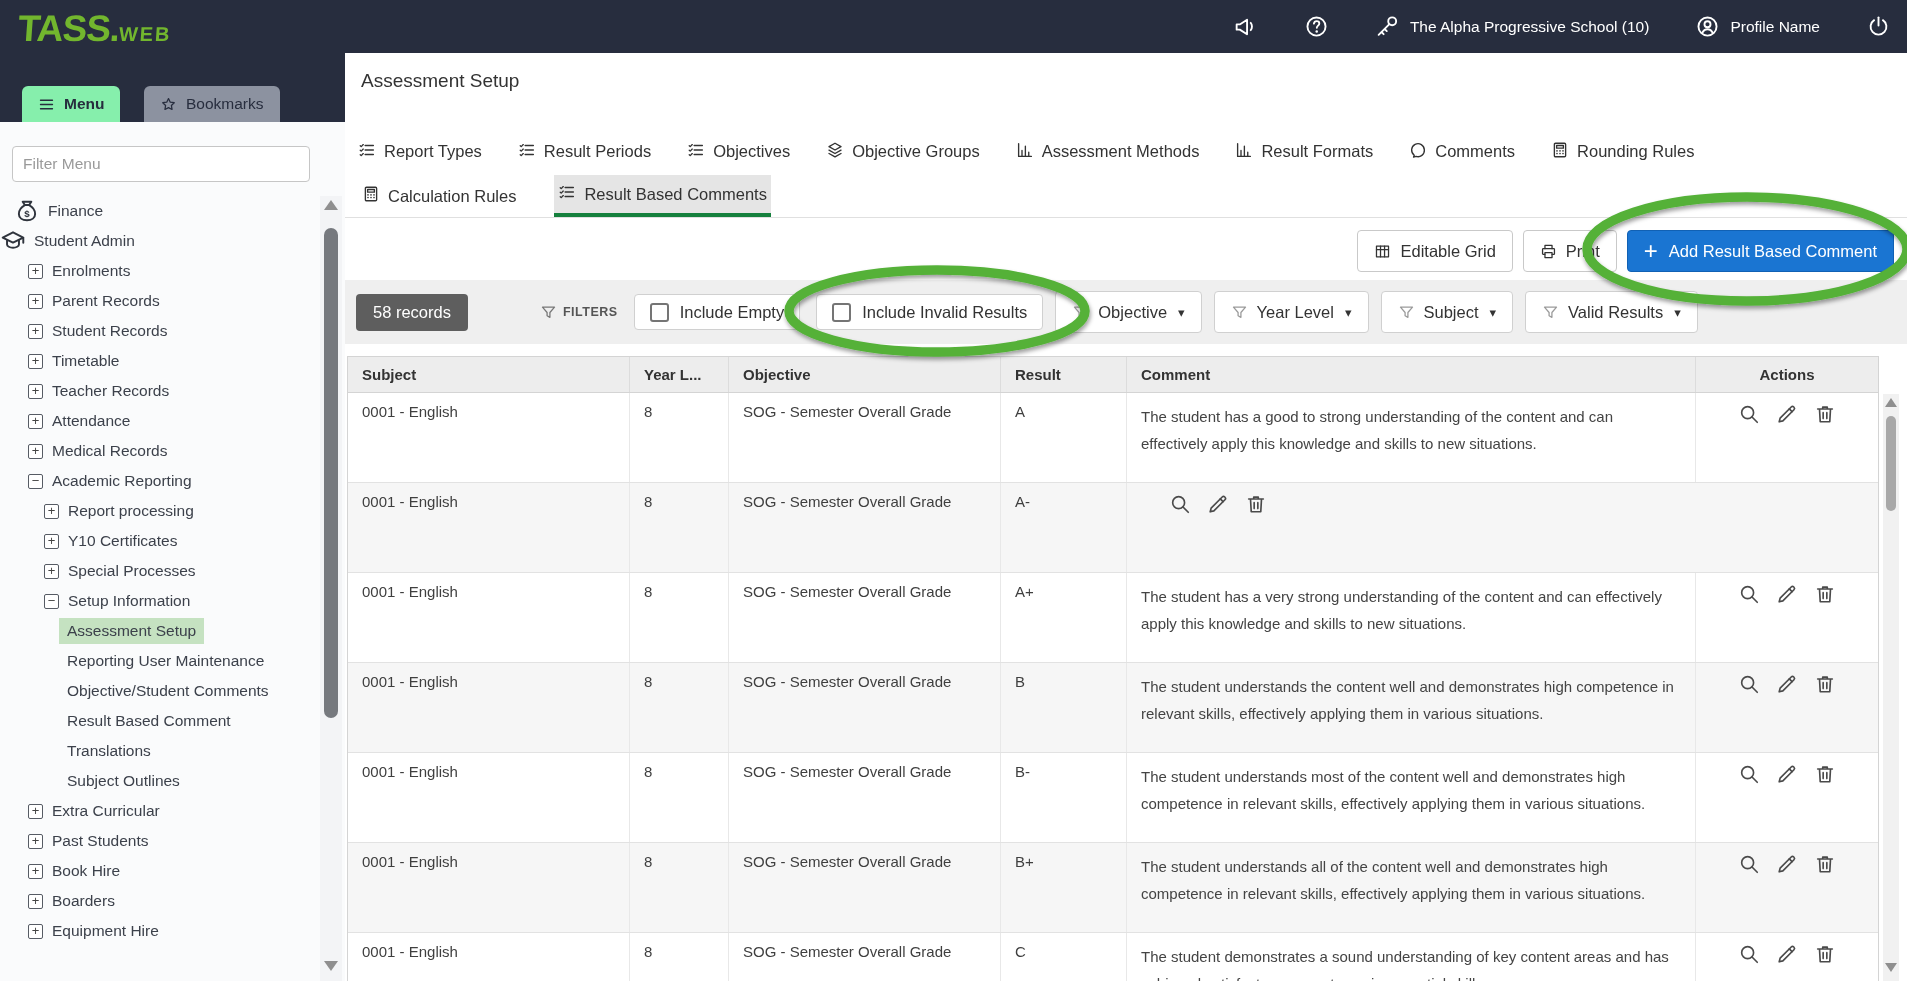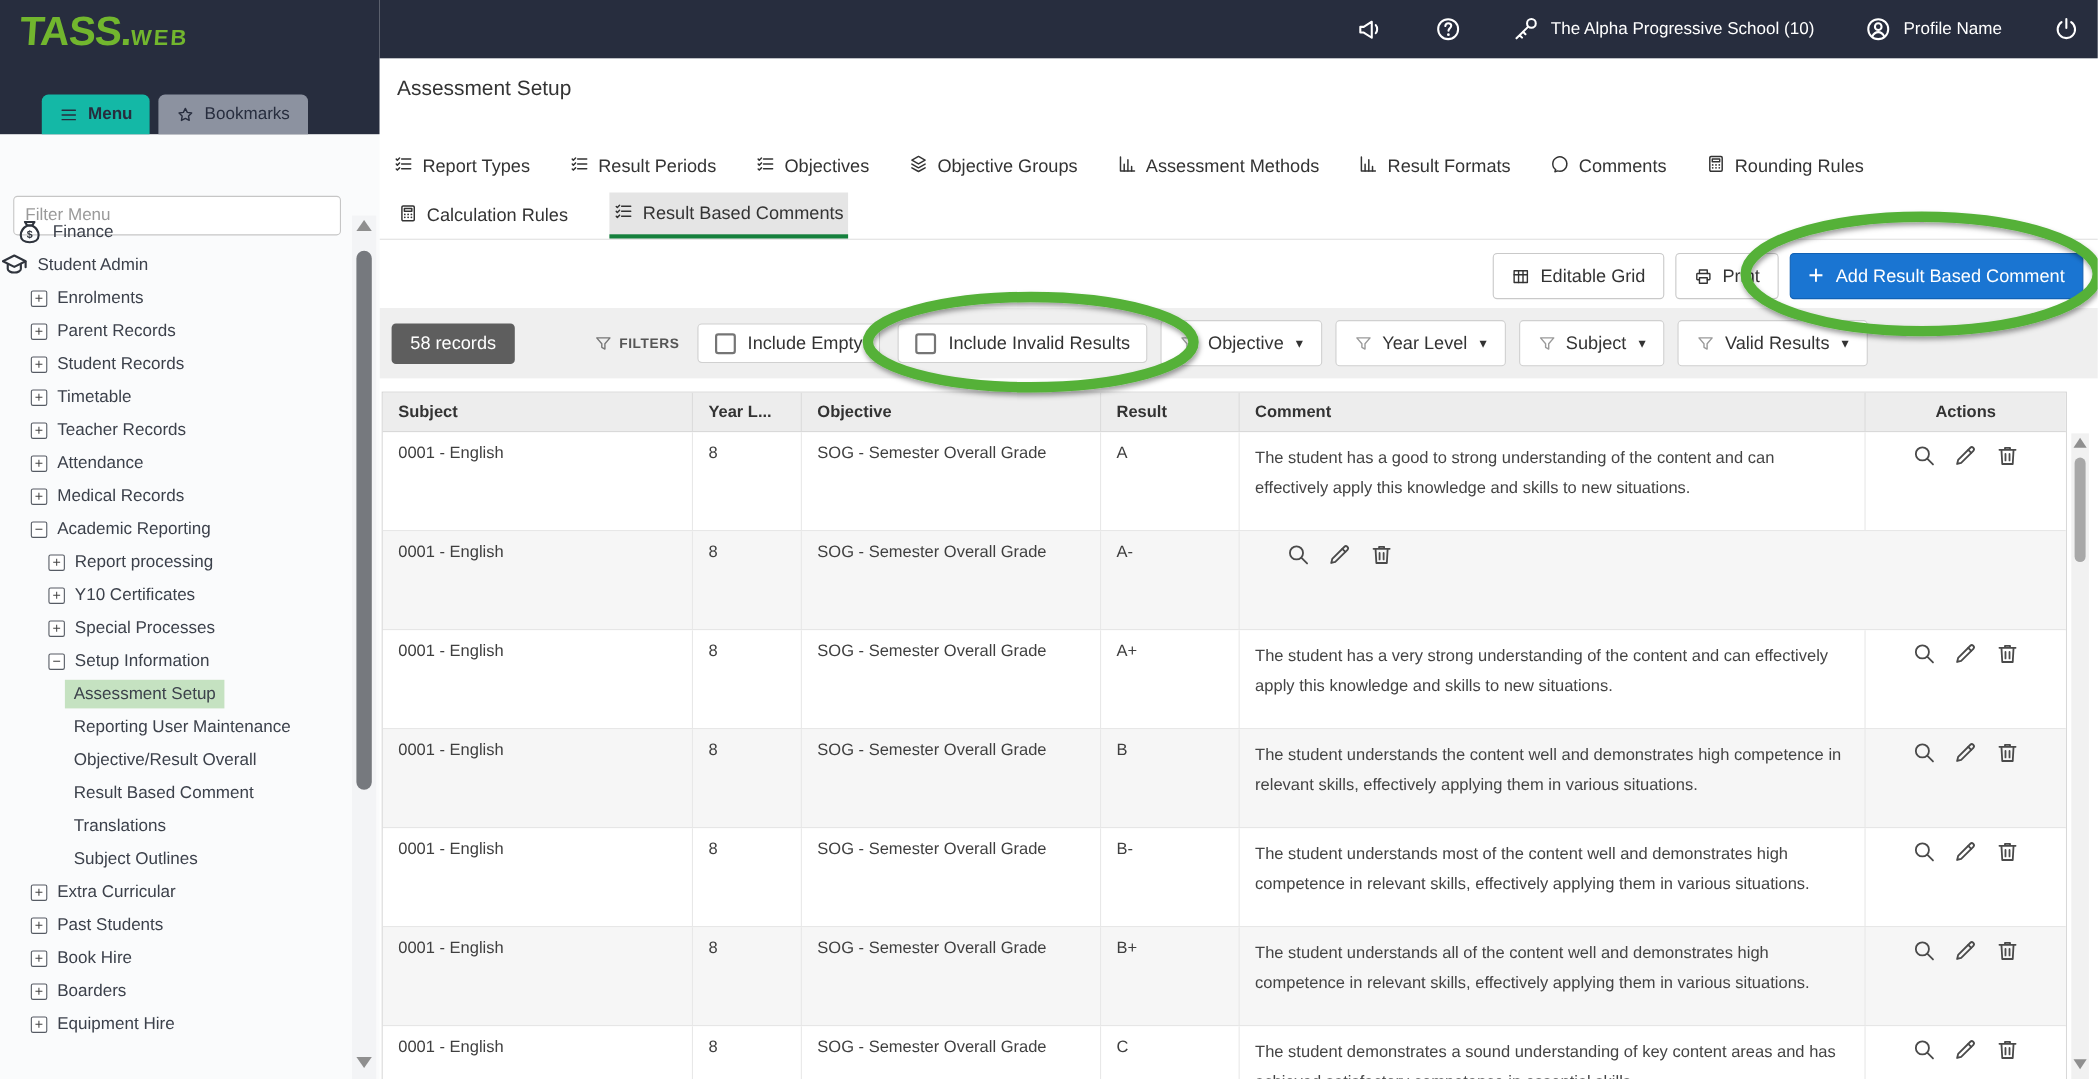--- a/index.html
+++ b/index.html
@@ -13,25 +13,25 @@
   .tb-ico svg { width:25px; height:25px; display:block; }
 
   
   #sidebar { position:absolute; left:0; top:0; width:345px; height:981px; background:#fafbfc; z-index:6; }
   #side-dark { position:absolute; left:0; top:0; width:345px; height:122px; background:#272d3e; }
   #logo { position:absolute; left:18px; top:8px; color:#72b62e; transform:skewX(-4deg); white-space:nowrap; }
   #logo .l-main { font-size:37px; font-weight:800; letter-spacing:-1px; }
   #logo .l-sub { font-size:20px; font-weight:700; letter-spacing:2px; }
   .side-tab { position:absolute; bottom:0; height:36px; display:flex; align-items:center; gap:9px;
     padding:0 16px; font-size:15.5px; border-radius:6px 6px 0 0; cursor:default; }
-  #menu-tab { left:38px; background:#14b8a6; color:#272d3e; font-weight:bold; }
+  #menu-tab { left:22px; background:#86efac; color:#272d3e; font-weight:bold; }
   #bookmarks-tab { left:144px; background:#8c92a0; color:#272d3e; }
   .side-tab svg { width:17px; height:17px; }
   #filter-input { position:absolute; left:12px; top:146px; width:298px; height:36px; border:1px solid #c6c6c6;
-    border-radius:4px; padding:0 10px; font-size:15.5px; color:#333; background:#fff; font-family:inherit;margin-top:32px; }
+    border-radius:4px; padding:0 10px; font-size:15.5px; color:#333; background:#fff; font-family:inherit; }
   #filter-input::placeholder { color:#9a9a9a; }
   #sidebar-tree { position:absolute; left:0; top:196px; width:318px; }
   .tree-item { height:30px; display:flex; align-items:center; font-size:15.5px; color:#3c414b; white-space:nowrap; }
   .tree-item .tree-icon svg { width:26px; height:26px; margin-right:8px; display:block; color:#2f343d; }
   .pm-box { width:15px; height:15px; border:1px solid #565b64; border-radius:2px; background:#fff;
     font-size:13px; line-height:12px; text-align:center; color:#444; margin-right:9px; flex:none; }
   .tree-label {}
   .tree-item.active .tree-label { background:#c5e2c1; padding:4px 8px; margin:-4px -8px; }
   
   #side-scroll { position:absolute; left:320px; top:196px; width:22px; height:785px; background:#f3f4f6; }
@@ -234,21 +234,21 @@
         <span class="pm-box">−</span>
         <span class="tree-label">Setup Information</span>
       </div>
       <div class="tree-item active" style="padding-left: 67px;">
         <span class="tree-label">Assessment Setup</span>
       </div>
       <div class="tree-item" style="padding-left: 67px;">
         <span class="tree-label">Reporting User Maintenance</span>
       </div>
       <div class="tree-item" style="padding-left: 67px;">
-        <span class="tree-label">Objective/Result Overall</span>
+        <span class="tree-label">Objective/Student Comments</span>
       </div>
       <div class="tree-item" style="padding-left: 67px;">
         <span class="tree-label">Result Based Comment</span>
       </div>
       <div class="tree-item" style="padding-left: 67px;">
         <span class="tree-label">Translations</span>
       </div>
       <div class="tree-item" style="padding-left: 67px;">
         <span class="tree-label">Subject Outlines</span>
       </div>

